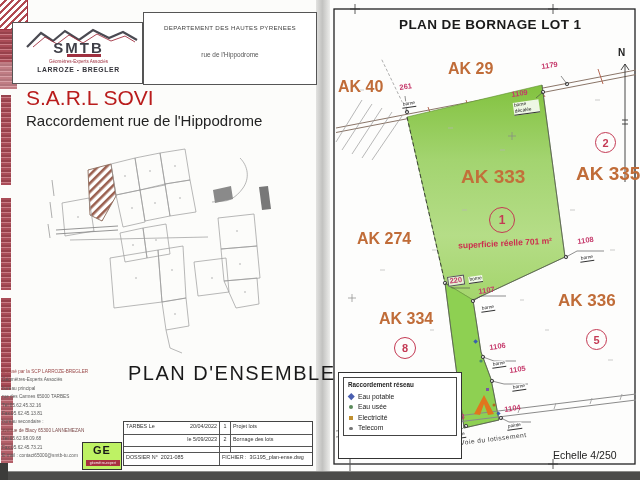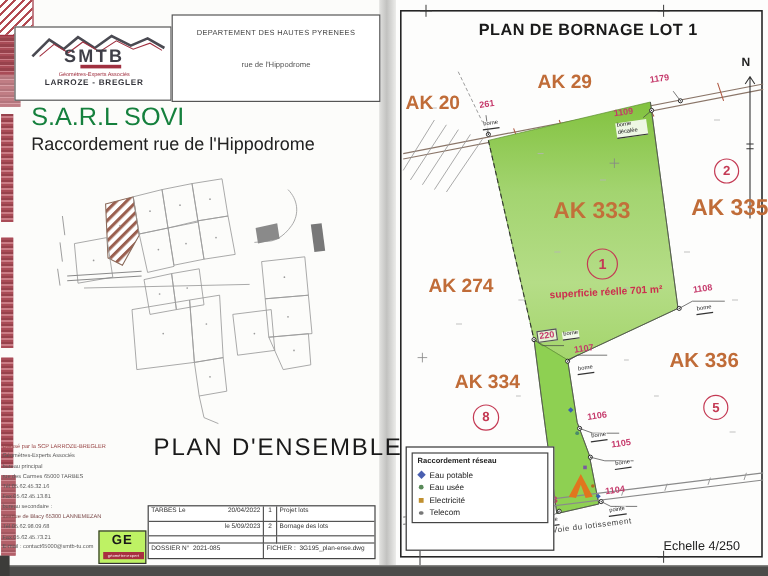--- a/index.html
+++ b/index.html
@@ -29,21 +29,21 @@
   .logo-name { position:absolute; left:0; top:16px; width:131px; text-align:center; font-size:15px; font-weight:bold; letter-spacing:2px; color:#3f3f48; }
   .logo-redbar { position:absolute; left:54px; top:31px; width:34px; height:3px; background:#a03040; }
   .logo-tagline { position:absolute; left:0; top:36px; width:131px; text-align:center; font-size:4.6px; color:#a03040; }
   .logo-partners { position:absolute; left:0; top:43px; width:131px; text-align:center; font-size:6.8px; font-weight:bold; color:#33333a; letter-spacing:.6px; }
 
   .header-box { position:absolute; left:143px; top:12px; width:174px; height:73px; border:1px solid #555; background:#fff; }
   .hdr1 { position:absolute; left:0; top:11px; width:100%; text-align:center; font-size:6.2px; color:#444; letter-spacing:.3px; }
   .hdr2 { position:absolute; left:0; top:21px; width:100%; text-align:center; font-size:12.5px; color:#2e2e2e; }
   .hdr3 { position:absolute; left:0; top:38px; width:100%; text-align:center; font-size:6.4px; color:#555; }
 
-  .client-title { position:absolute; left:26px; top:86px; font-size:21px; color:#15803d; }
+  .client-title { position:absolute; left:26px; top:86px; font-size:21px; color:#b91c1c; }
   .project-title { position:absolute; left:26px; top:112px; font-size:15px; color:#222; }
 
   .plan-title { position:absolute; left:128px; top:362px; font-size:20px; letter-spacing:1.5px; color:#1a1a1a; }
 
   .firm-info { position:absolute; left:2px; top:368px; width:118px; font-size:4.7px; line-height:8.4px; color:#5a5a5a; }
   .firm-info div:first-child { color:#9a4848; }
   .firm-info div:nth-child(8) { color:#7a4848; }
 
   .ge-box { position:absolute; left:82px; top:442px; width:40px; height:28px; border:1px solid #333; background:#bef264; text-align:center; }
   .ge-mark { font-size:11px; font-weight:bold; color:#181818; letter-spacing:1px; line-height:14px; }
@@ -314,21 +314,21 @@
   </div>
   <div class="rt-span2 lastrow lastcol">
     <span>FICHIER :</span>&nbsp;
     <span>3G195_plan-ense.dwg</span>
   </div>
 </div>
 
 <div class="bornage-title">PLAN DE BORNAGE LOT 1</div>
 <div class="north-n">N</div>
 
-<div class="ak ak30">AK 20</div>
+<div class="ak ak30">AK 40</div>
 <div class="ak ak29">AK 29</div>
 <div class="ak ak333">AK 333</div>
 <div class="ak ak335">AK 335</div>
 <div class="ak ak274">AK 274</div>
 <div class="ak ak334">AK 334</div>
 <div class="ak ak336">AK 336</div>
 
 <div class="lotc lc1">1</div>
 <div class="lotc lc2">2</div>
 <div class="lotc lc8">8</div>

